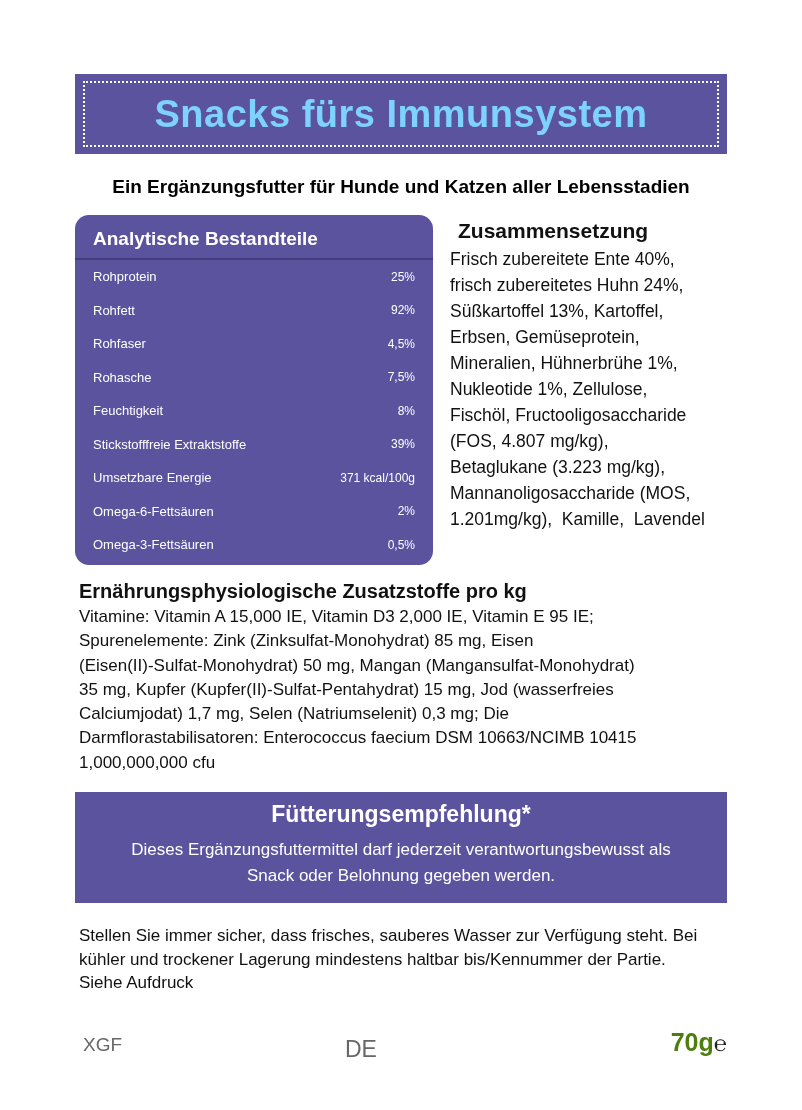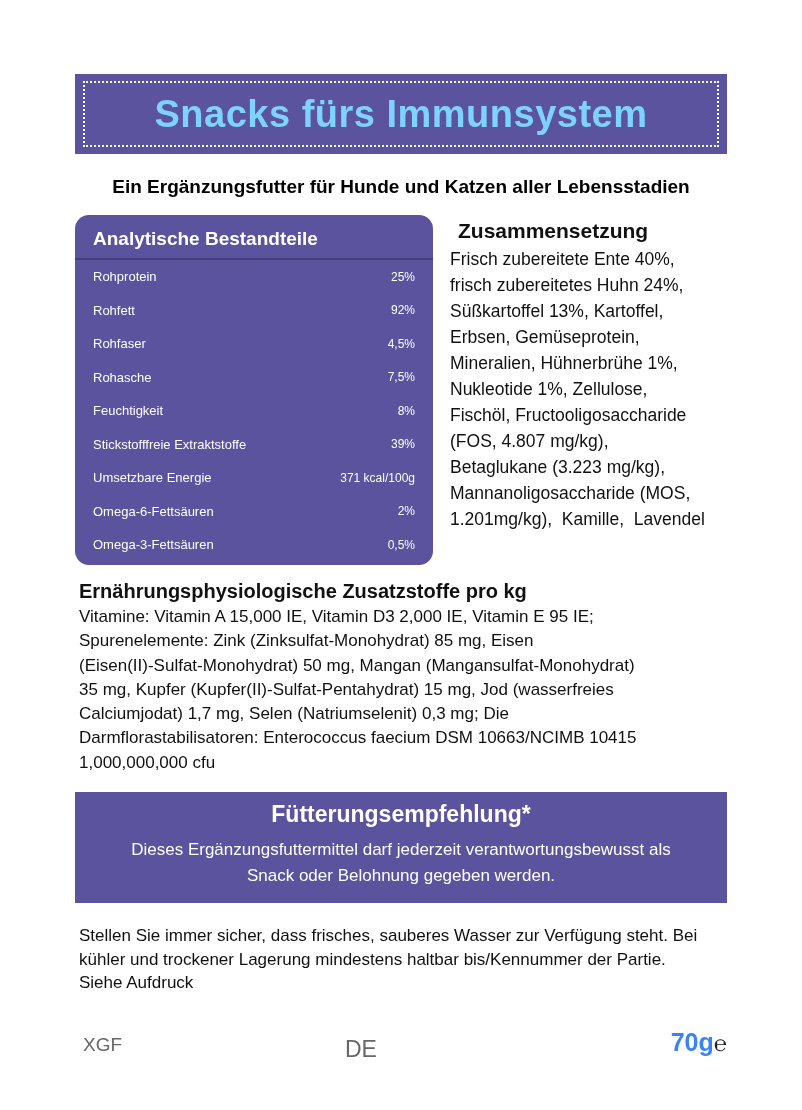--- a/index.html
+++ b/index.html
@@ -151,21 +151,21 @@
     font-size: 19px; color: #676767;
   }
   .footer-center {
     position: absolute; left: 270px; top: 8px;
     font-size: 23px; color: #676767;
   }
   .footer-right {
     position: absolute; right: 0; top: 0;
     white-space: nowrap;
   }
-  .net-weight { font-size: 25px; font-weight: bold; color: #3b82f6; }
+  .net-weight { font-size: 25px; font-weight: bold; color: #4d7c0f; }
   .e-mark { font-size: 22px; font-weight: normal; color: #222222; }
 </style>
 </head>
 <body>
 
 <div class="page">
 
   <div class="banner">
     <div class="banner-border">
       <h1>Snacks fürs Immunsystem</h1>

